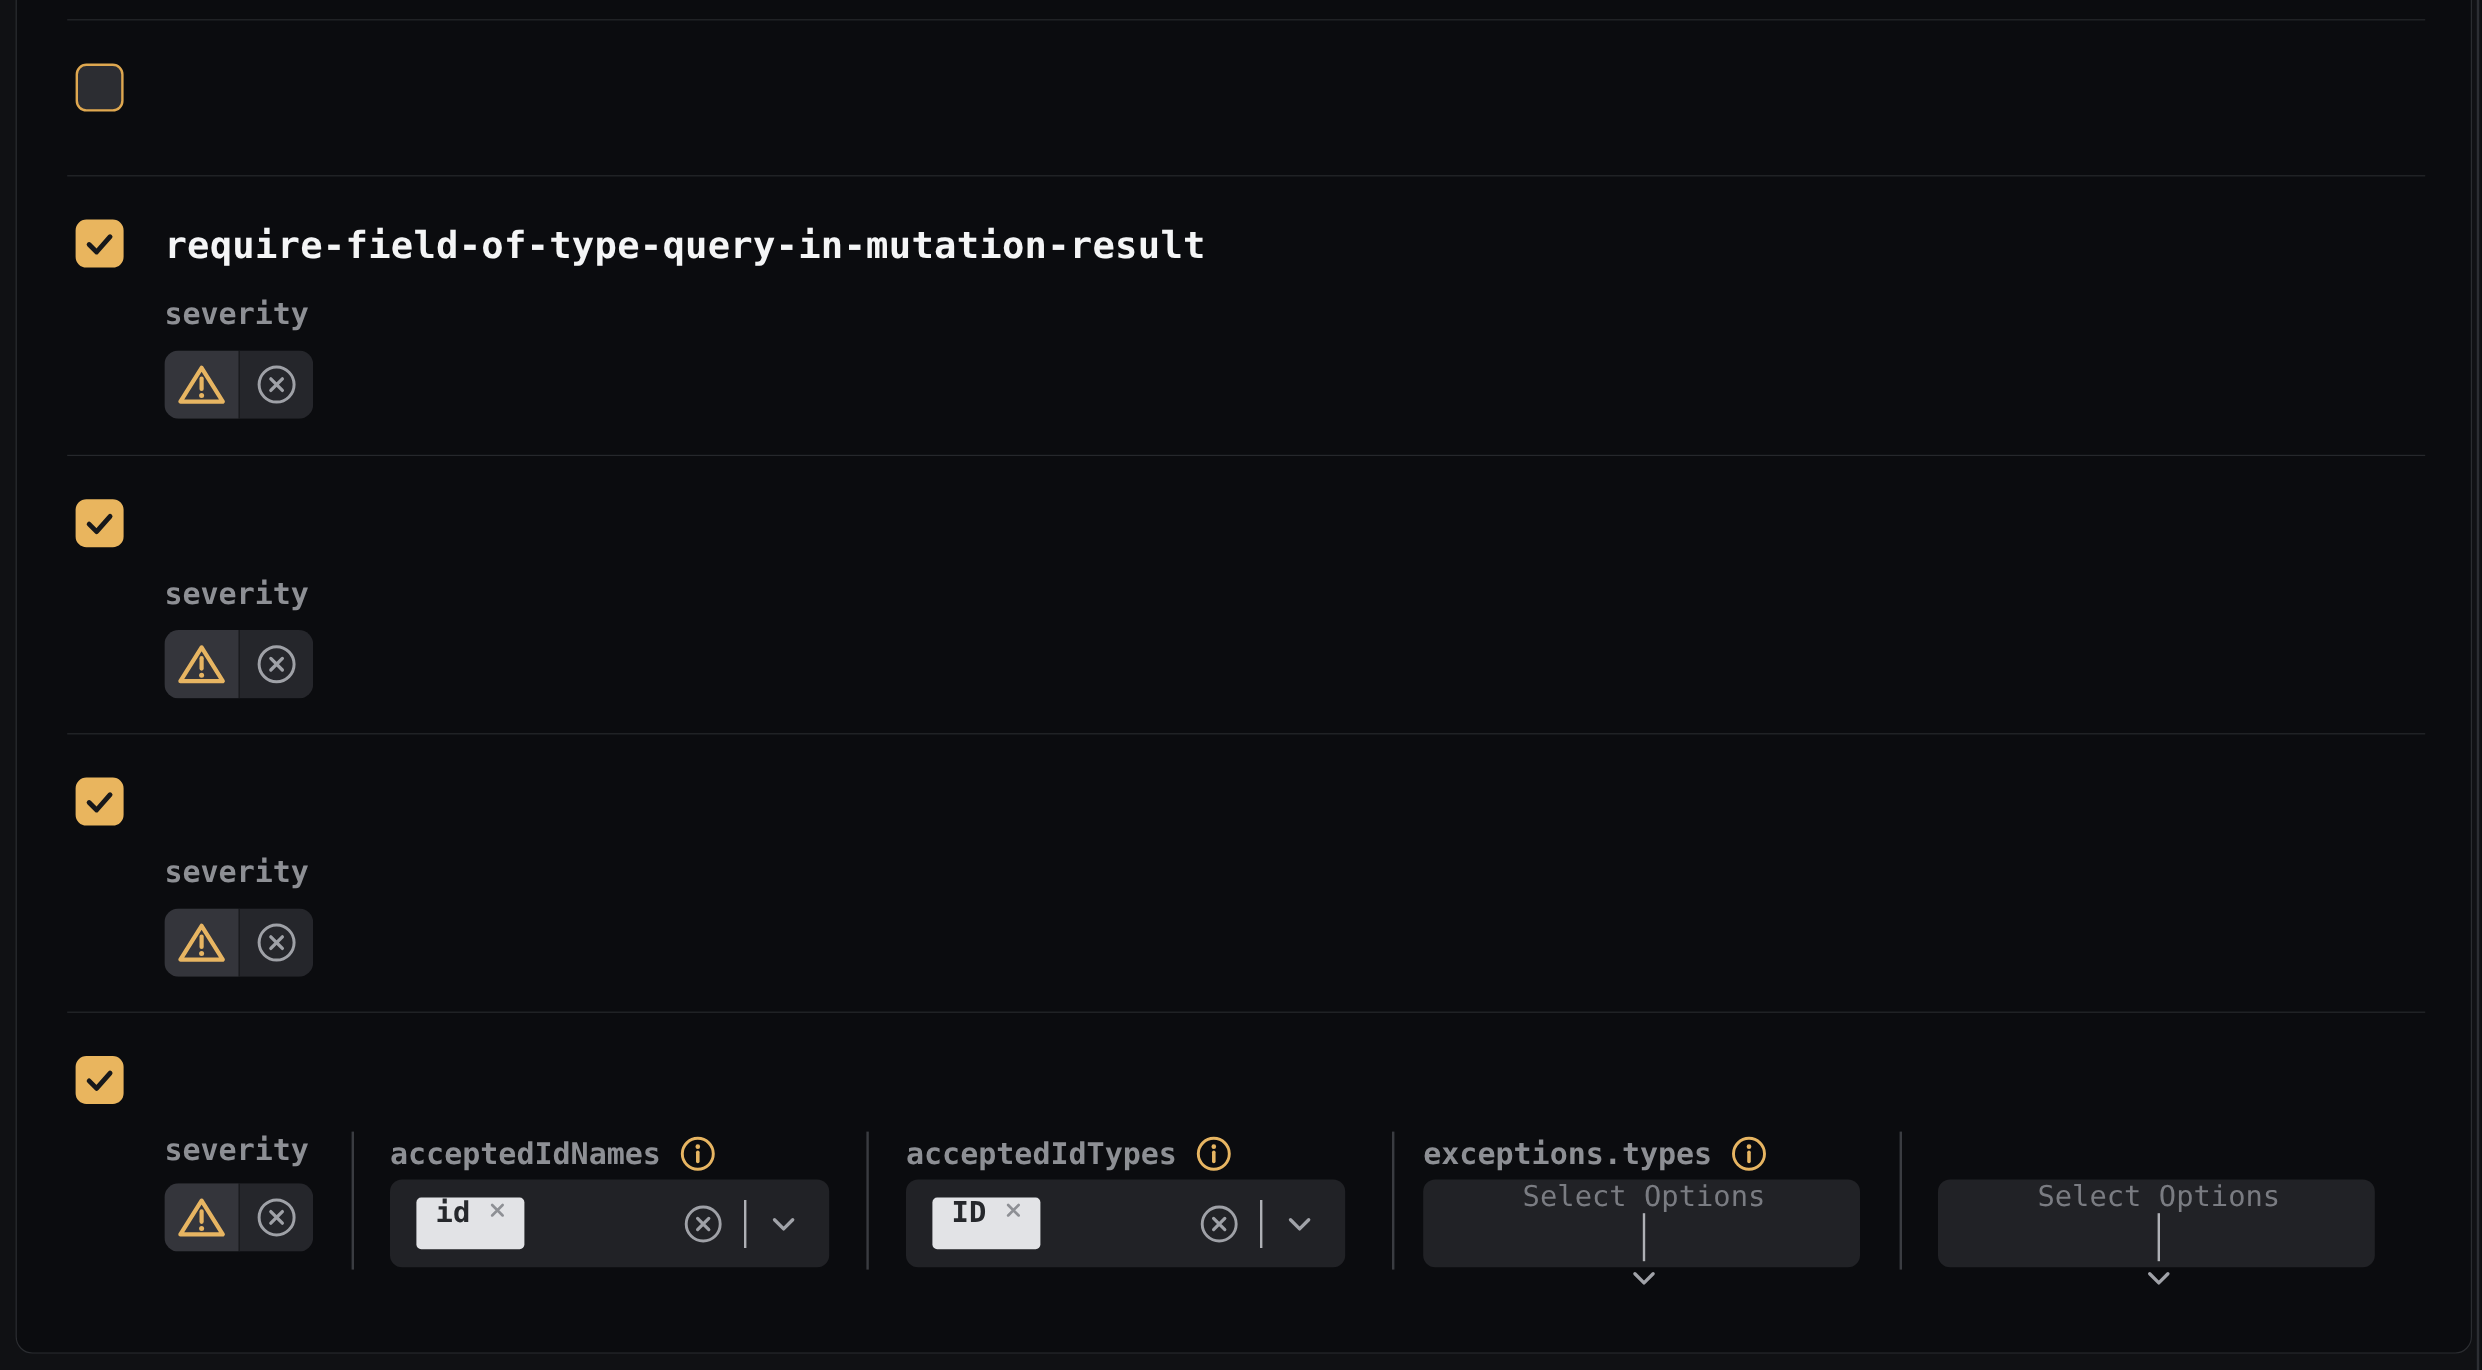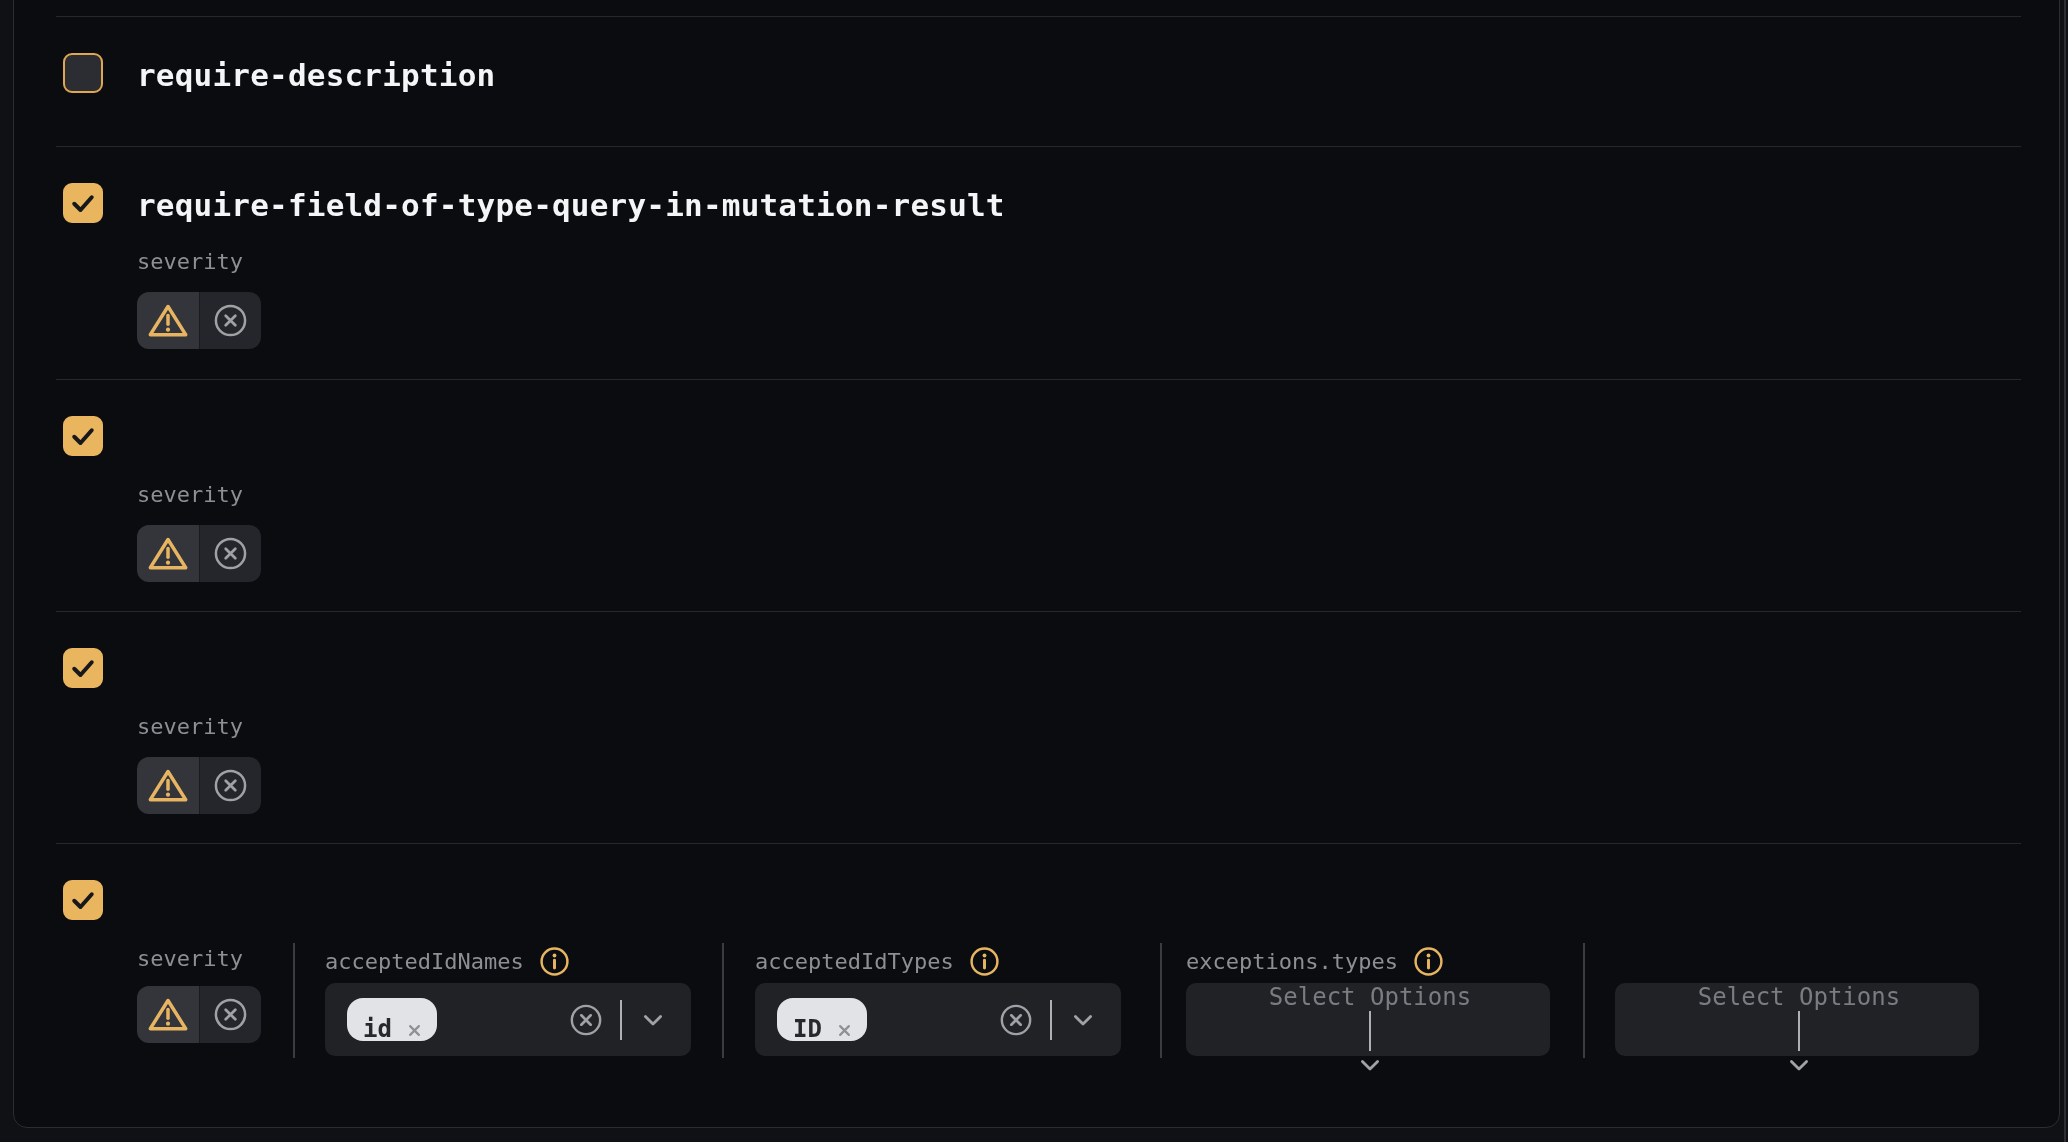--- a/index.html
+++ b/index.html
@@ -22,40 +22,40 @@
     border:2px solid #dfa850;background:#2c2d32;display:flex;align-items:center;justify-content:center;
     cursor:pointer;
   }
   .cb.checked{background:#e9b55e;border-color:#e9b55e;}
 
   .rule-title{
     position:absolute;left:123px;font-size:31px;line-height:36px;font-weight:bold;
     color:#f4f5f6;white-space:nowrap;letter-spacing:.2px;
   }
   .field-label{
-    position:absolute;font-size:22px;line-height:26px;color:#8d8f94;white-space:nowrap;
-    display:flex;align-items:center;gap:15px;
+    position:absolute;font-size:25px;line-height:26px;color:#8d8f94;white-space:nowrap;
+    display:flex;align-items:center;gap:15px;font-weight:bold;
   }
 
   .sev-group{
     position:absolute;width:124px;height:57px;border-radius:12px;overflow:hidden;
     display:flex;
   }
   .sev-seg{flex:1;display:flex;align-items:center;justify-content:center;cursor:pointer;}
   .sev-seg.on{background:#34353b;}
   .sev-seg.off{background:#25262b;border-left:1px solid #1a1b1e;}
 
   .box{
     position:absolute;top:1012px;height:73px;border-radius:10px;background:#212226;
     box-sizing:border-box;display:flex;align-items:center;cursor:pointer;
   }
   .box.multi{padding:0 24px 0 22px;}
   .box.select{padding:0 26px 0 30px;flex-direction:column;}
   .chip{
-    height:43px;border-radius:16px;background:#e2e3e6;display:flex;align-items:flex-end;
+    height:43px;border-radius:4px;background:#e2e3e6;display:flex;align-items:flex-start;
     padding:0 12px 0 16px;gap:12px;
   }
   .chip-text{font-size:24px;font-weight:bold;color:#26282c;line-height:1;}
   .spacer{flex:1;}
   .sep{width:2px;height:40px;background:#aeb0b5;margin:0 17px;flex:none;}
   .placeholder{font-size:24px;color:#7a7c82;white-space:nowrap;}
   .iconbtn{display:flex;align-items:center;justify-content:center;flex:none;cursor:pointer;}
   svg{display:block;}
 </style>
 </head>
@@ -63,21 +63,20 @@
 
 <div class="panel">
 
   <div class="hdiv" style="top:45px"></div>
   <div class="hdiv" style="top:175px"></div>
   <div class="hdiv" style="top:408px"></div>
   <div class="hdiv" style="top:640px"></div>
   <div class="hdiv" style="top:872px"></div>
 
   <div class="cb" style="left:49px;top:82px"></div>
-  <div class="rule-title" style="top:86px">require-description</div>
 
   <div class="cb checked" style="left:49px;top:212px">
     <span>
       <svg width="30" height="30" viewBox="0 0 24 24" fill="none">
           <path d="M5 12.6 L10 17.6 L19 7.4" stroke="#17181b" stroke-width="3.2" stroke-linecap="round" stroke-linejoin="round"></path>
         </svg>
     </span>
   </div>
   <div class="rule-title" style="top:216px">require-field-of-type-query-in-mutation-result</div>
   <div class="field-label" style="left:123px;top:278px">severity</div>

